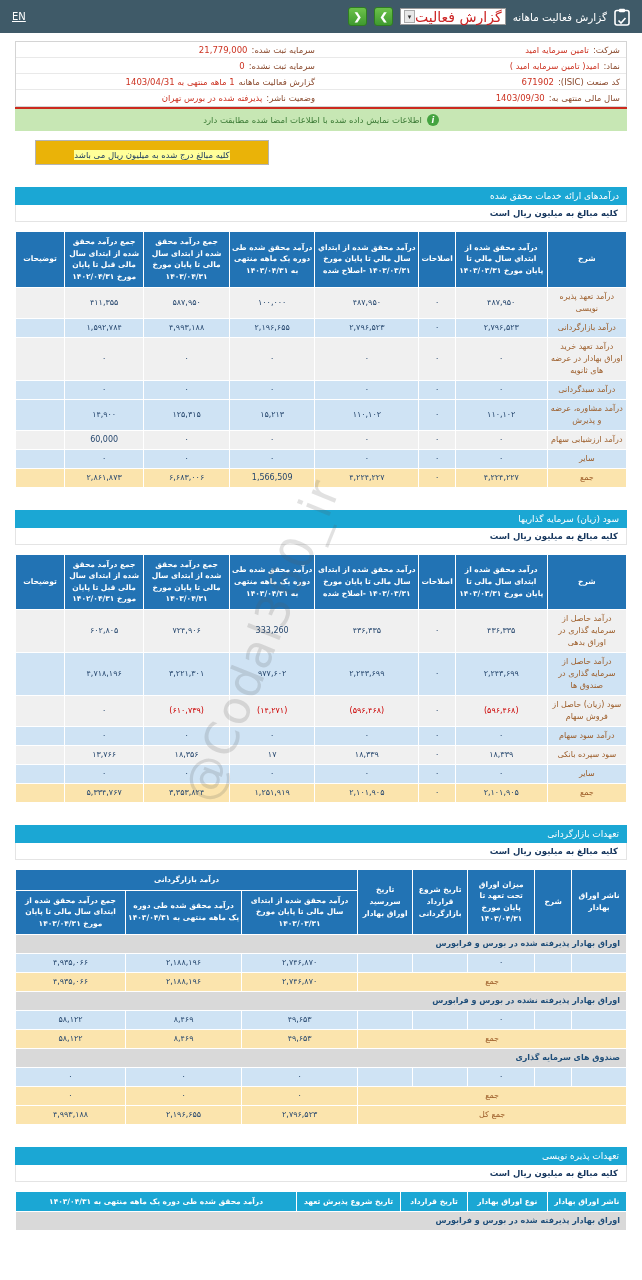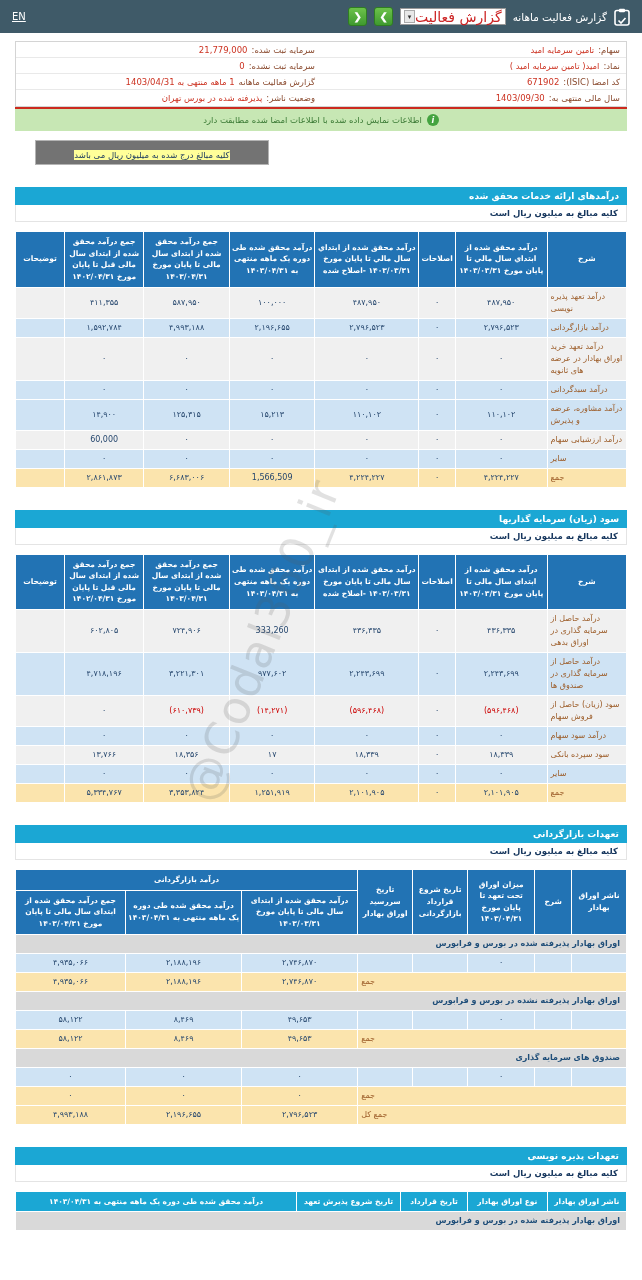--- a/index.html
+++ b/index.html
@@ -26,34 +26,34 @@
   .infobox{border:1px solid #d4d4d4;margin-top:8px;background:#fff}
   .inforow{display:flex;border-bottom:1px solid #e9e9e9;font-size:8.5px;line-height:16px;height:16px}
   .inforow:last-child{border-bottom:none}
   .half{flex:1;display:flex;padding:0 6px;gap:4px;overflow:hidden;white-space:nowrap}
   .ilabel{color:#8a4a2e}
   .ivalue{color:#cc3322}
   .redline{height:2px;background:var(--red-line)}
   .notice{background:var(--notice-bg);height:22px;display:flex;align-items:center;justify-content:center;gap:5px;color:#3b7a35;font-size:8.5px}
   .info-icon{background:#44a340;color:#fff;width:12px;height:12px;border-radius:50%;display:inline-flex;align-items:center;justify-content:center;font-size:8px;font-weight:bold;font-style:italic}
   .amounts-wrap{direction:ltr}
-  .amounts{border:1px solid #b4b4b4;background:#737373;width:234px;margin:9px 0 0 20px;padding:2px 4px;text-align:center;direction:rtl}
+  .amounts{border:1px solid #b4b4b4;background:#eab308;width:234px;margin:9px 0 0 20px;padding:2px 4px;text-align:center;direction:rtl}
   .amounts .hl{background:#ffff99;color:#17375e;font-size:8.5px}
   
   .section{margin-top:22px}
-  .sec-title{background:var(--section-header);color:#fff;font-weight:bold;font-size:9px;padding:4px 8px}
+  .sec-title{background:var(--section-header);color:#fff;font-weight:normal;font-size:9px;padding:4px 8px}
   .sec-unit{background:#fff;border:1px solid #e4e4e4;border-top:none;padding:3px 8px;font-weight:bold;color:#17375e;font-size:8.5px;margin-bottom:9px}
   
   .dt{width:100%;border-collapse:collapse;direction:rtl;font-size:8px;table-layout:fixed;border:1px solid #c9c9c9}
   .dt th{background:var(--table-header);color:#fff;font-weight:bold;font-size:7.5px;padding:4px 2px;border:1px solid #fff;line-height:1.55;vertical-align:middle}
   .dt.cyanhead th{background:var(--section-header)}
   .dt td{border:1px solid #fff;padding:3px 3px;text-align:center;color:var(--value-text);vertical-align:middle;line-height:1.5;overflow:hidden}
   .dt tr.light td{background:var(--row-light)}
   .dt tr.alt td{background:var(--row-alt)}
-  .dt td.lbl{text-align:left;color:var(--label-text)}
+  .dt td.lbl{text-align:center;color:var(--label-text)}
   .dt td.wheat,.dt tr.sum td{background:var(--highlight)}
   .dt td.neg{color:var(--negative)}
   .dt tr.sum td.lbl{color:var(--label-text)}
   .dt tr.group td{background:#d9d9d9;color:#1f4e79;font-weight:bold;text-align:right;padding-right:6px}
   
   .watermark{position:absolute;top:640px;left:262px;transform:translate(-50%,-50%) rotate(-68deg);font-size:46px;letter-spacing:2px;color:rgba(90,90,90,.18);white-space:nowrap;pointer-events:none;z-index:9;direction:ltr}
 </style>
 </head>
 <body>
 
@@ -73,41 +73,41 @@
   <button class="navbtn">❯</button>
   <button class="navbtn">❮</button>
   <span class="spacer"></span>
   <a class="en">EN</a>
 </div>
 
 <div class="page">
   <div class="infobox" id="info-table">
       <div class="inforow">
         <div class="half">
-          <span class="ilabel">سهام:</span>
+          <span class="ilabel">شرکت:</span>
           <span class="ivalue">تامین سرمایه امید</span>
         </div>
         <div class="half">
           <span class="ilabel">سرمایه ثبت شده:</span>
           <span class="ivalue">21,779,000</span>
         </div>
       </div>
       <div class="inforow">
         <div class="half">
           <span class="ilabel">نماد:</span>
           <span class="ivalue">امید( تامین سرمایه امید )</span>
         </div>
         <div class="half">
           <span class="ilabel">سرمایه ثبت نشده:</span>
           <span class="ivalue">0</span>
         </div>
       </div>
       <div class="inforow">
         <div class="half">
-          <span class="ilabel">کد امضا (ISIC):</span>
+          <span class="ilabel">کد صنعت (ISIC):</span>
           <span class="ivalue">671902</span>
         </div>
         <div class="half">
           <span class="ilabel">گزارش فعالیت ماهانه</span>
           <span class="ivalue">1 ماهه منتهی به 1403/04/31</span>
         </div>
       </div>
       <div class="inforow">
         <div class="half">
           <span class="ilabel">سال مالی منتهی به:</span>

